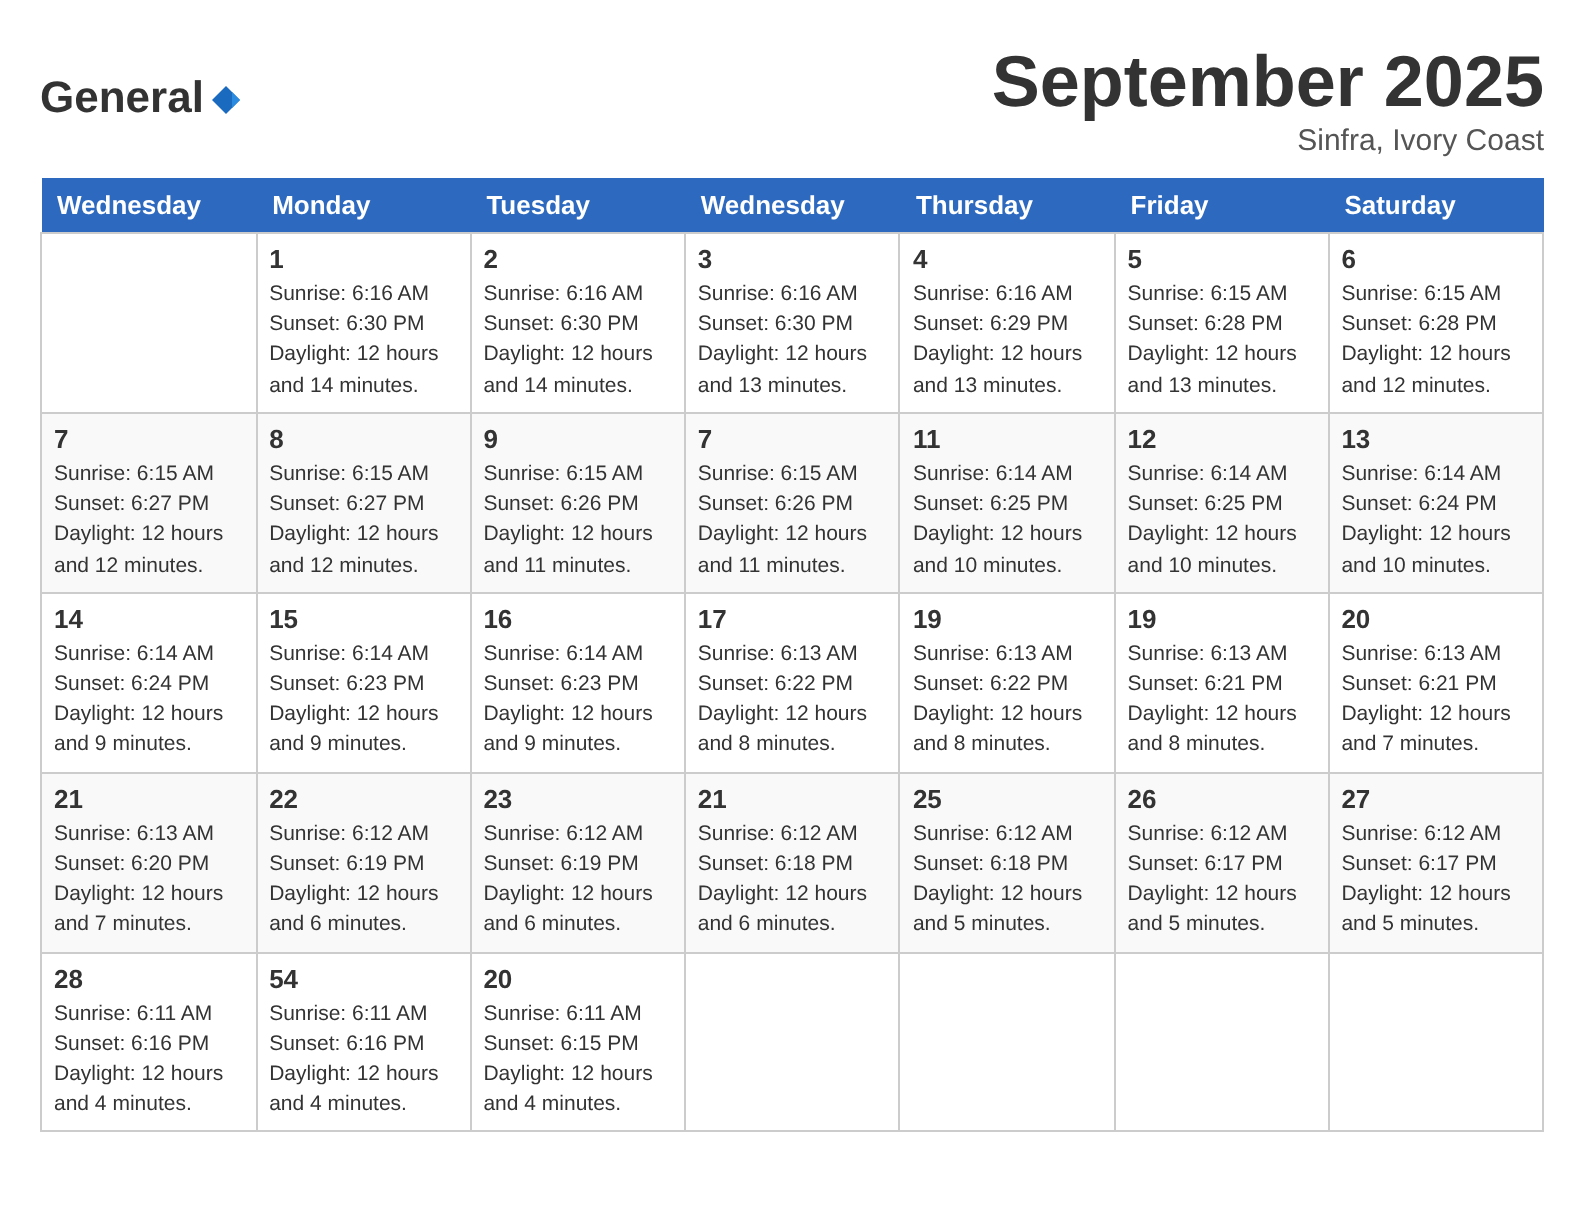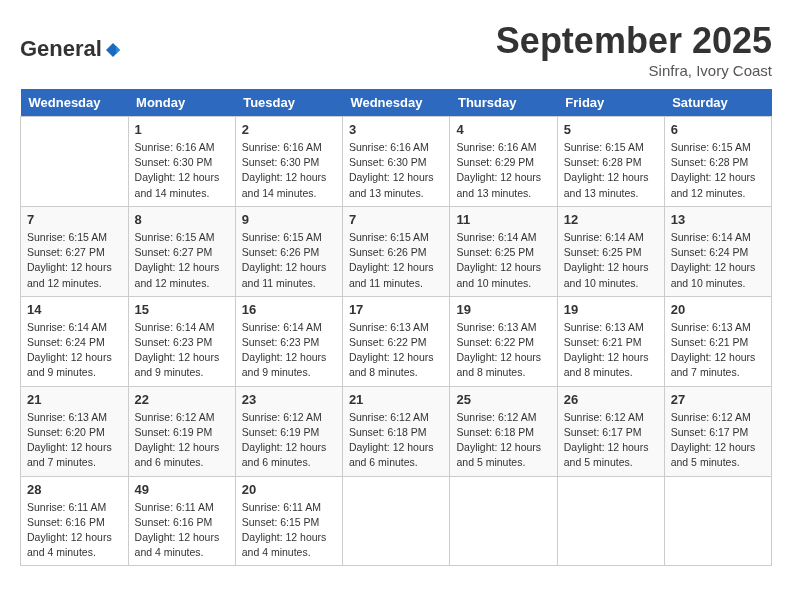--- a/index.html
+++ b/index.html
@@ -320,21 +320,21 @@
       </tr>
       <tr>
         <td>
           <span class="day-number">28</span>
           <div class="day-info" style="white-space: pre-line;">Sunrise: 6:11 AM
 Sunset: 6:16 PM
 Daylight: 12 hours
 and 4 minutes.</div>
         </td>
         <td>
-          <span class="day-number">49</span>
+          <span class="day-number">54</span>
           <div class="day-info" style="white-space: pre-line;">Sunrise: 6:11 AM
 Sunset: 6:16 PM
 Daylight: 12 hours
 and 4 minutes.</div>
         </td>
         <td>
           <span class="day-number">20</span>
           <div class="day-info" style="white-space: pre-line;">Sunrise: 6:11 AM
 Sunset: 6:15 PM
 Daylight: 12 hours

